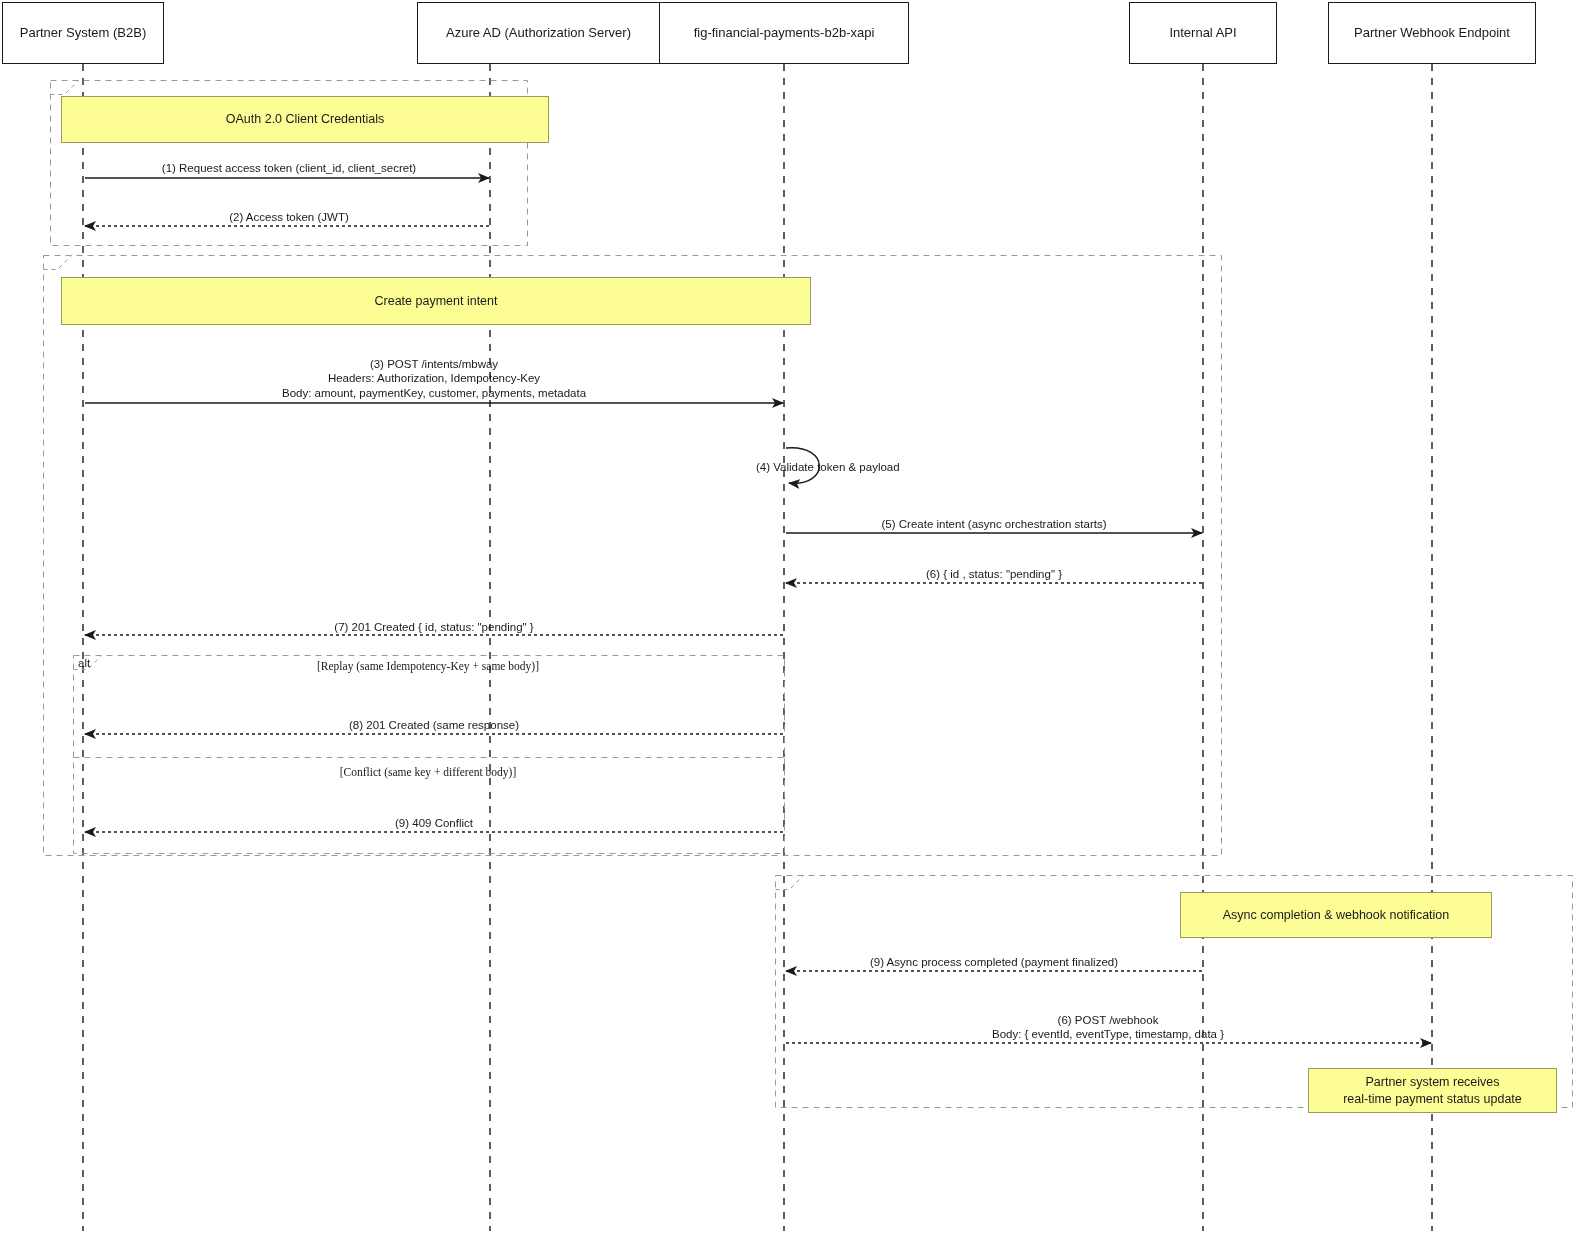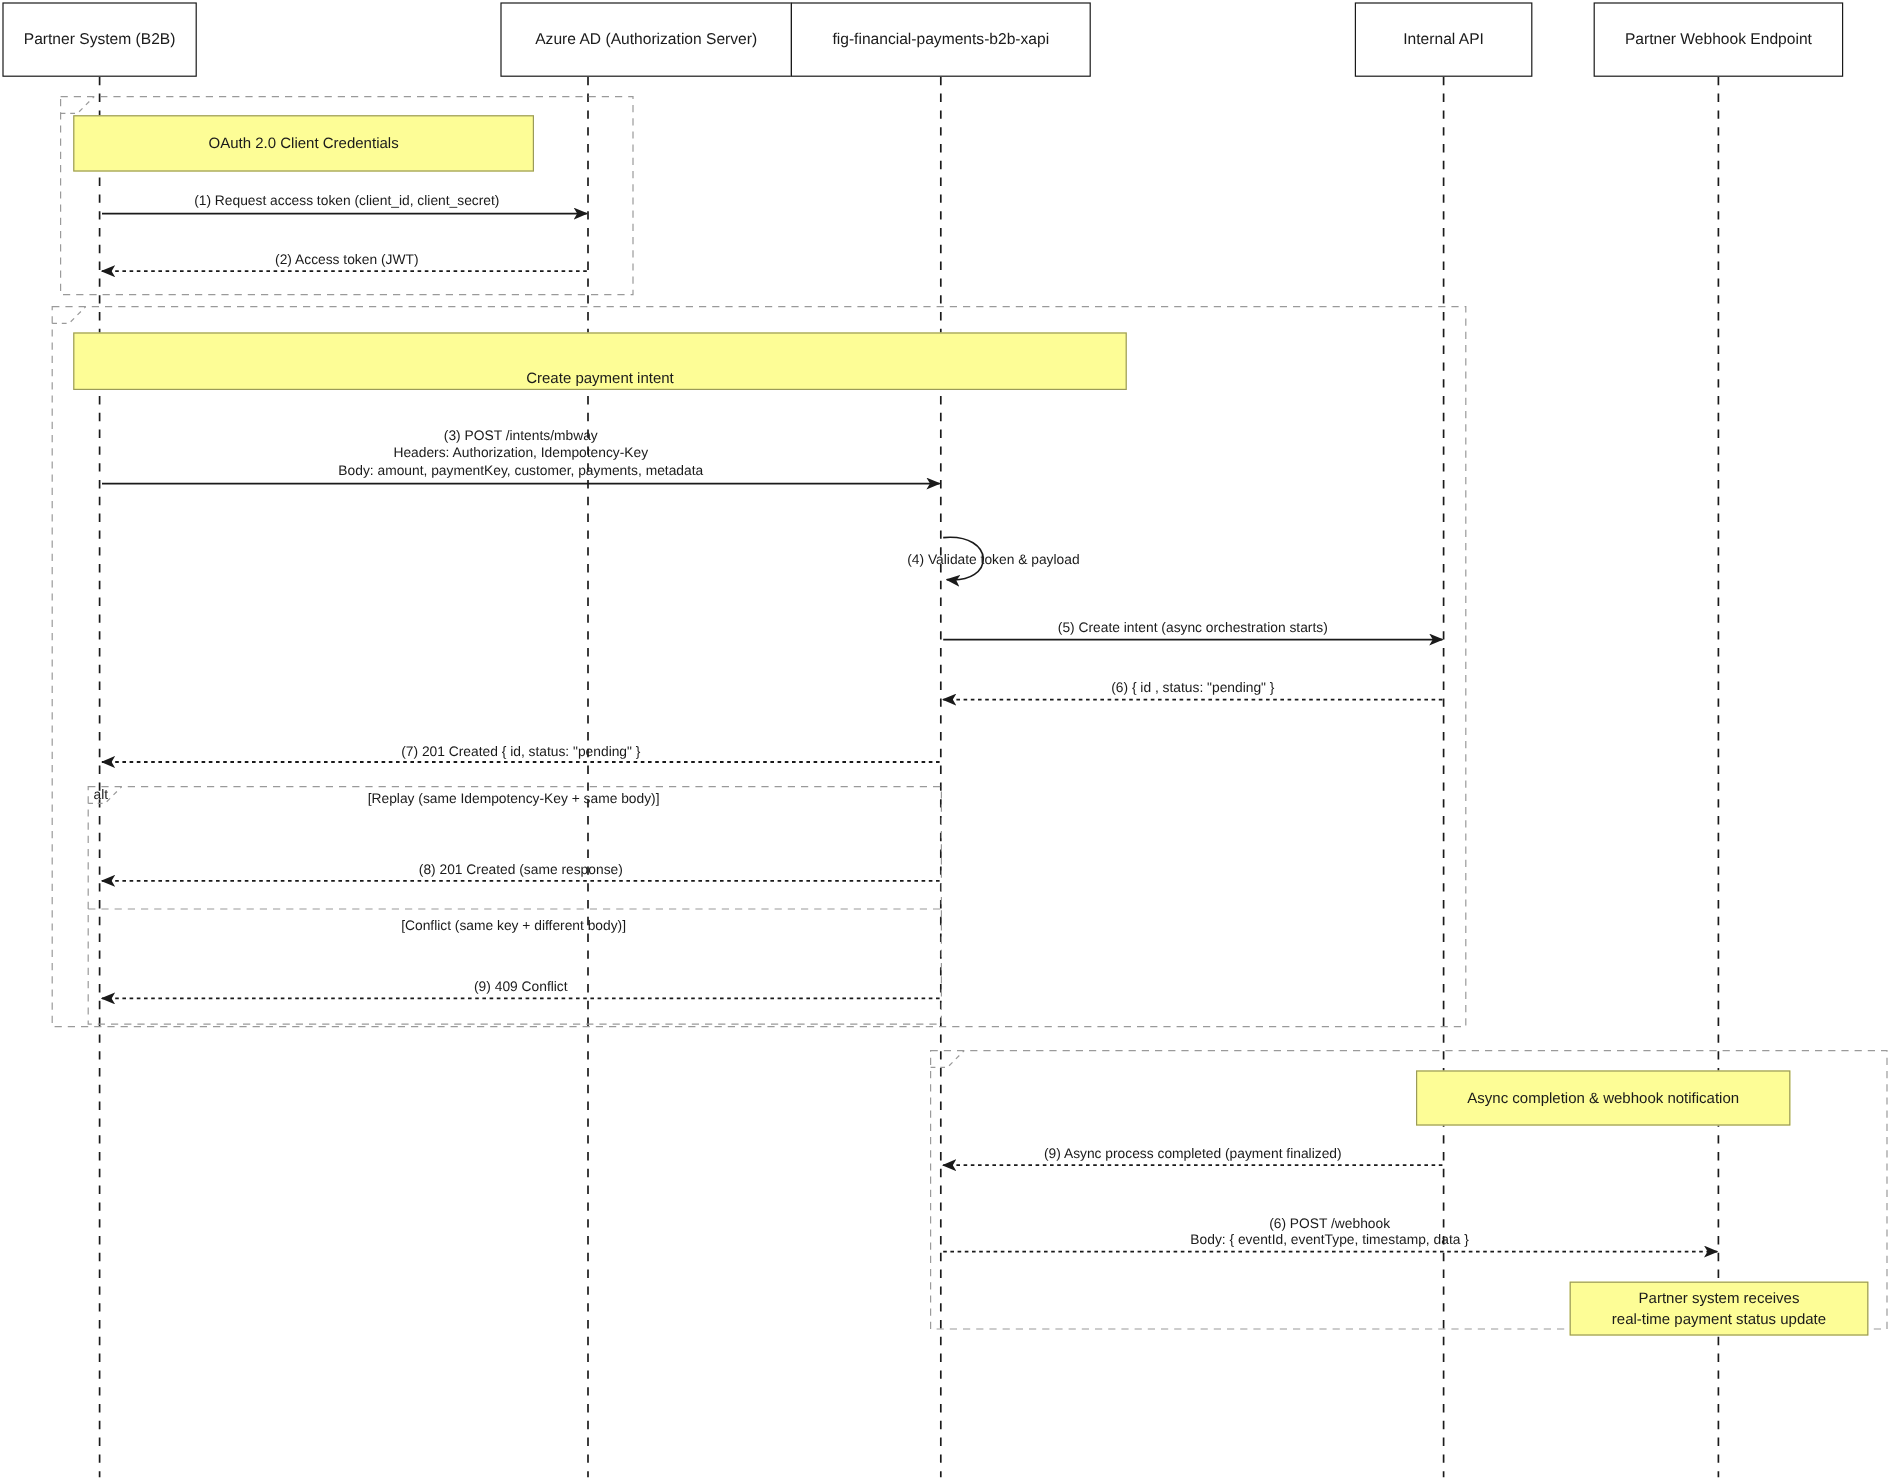--- a/index.html
+++ b/index.html
@@ -64,20 +64,21 @@
     position: absolute;
     font-size: 11.5px;
     z-index: 4;
   }
   .frag-guard {
     position: absolute;
     font-size: 11.5px;
     text-align: center;
     transform: translateX(-50%);
     z-index: 4;
+    font-family: Liberation Serif, serif;
   }
 </style>
 </head>
 <body>
 
 <div id="diagram-root">
   <svg id="diagram" viewBox="0 0 1577 1233" xmlns="http://www.w3.org/2000/svg">
     <defs>
       <marker id="arrow-solid" markerWidth="12" markerHeight="10" refX="11" refY="5" orient="auto" markerUnits="userSpaceOnUse">
         <path d="M0,0 L12,5 L0,10 L3,5 Z" fill="#1a1a1a"></path>
@@ -160,22 +161,22 @@
         <span>fig-financial-payments-b2b-xapi</span>
       </div>
       <div class="participant-box" style="left: 1129px; top: 2px; width: 148px; height: 62px;">
         <span>Internal API</span>
       </div>
       <div class="participant-box" style="left: 1328px; top: 2px; width: 208px; height: 62px;">
         <span>Partner Webhook Endpoint</span>
       </div>
     </div>
   <div id="notes-layer">
-      <div class="note-box" style="left: 61px; top: 96px; width: 384px; height: 47px; background: rgb(253, 253, 150); border-color: rgb(154, 154, 90);"><span>OAuth 2.0 Client Credentials</span></div>
-      <div class="note-box" style="left: 61px; top: 277px; width: 878px; height: 48px; background: rgb(253, 253, 150); border-color: rgb(154, 154, 90); align-items: flex-end;"><span>Create payment intent</span></div>
+      <div class="note-box" style="left: 61px; top: 96px; width: 488px; height: 47px; background: rgb(253, 253, 150); border-color: rgb(154, 154, 90);"><span>OAuth 2.0 Client Credentials</span></div>
+      <div class="note-box" style="left: 61px; top: 277px; width: 750px; height: 48px; background: rgb(253, 253, 150); border-color: rgb(154, 154, 90);"><span>Create payment intent</span></div>
       <div class="note-box" style="left: 1180px; top: 892px; width: 312px; height: 46px; background: rgb(253, 253, 150); border-color: rgb(154, 154, 90);"><span>Async completion &amp; webhook notification</span></div>
       <div class="note-box" style="left: 1308px; top: 1068px; width: 249px; height: 45px; background: rgb(253, 253, 150); border-color: rgb(154, 154, 90);"><span>Partner system receives
 real-time payment status update</span></div>
     </div>
   <div id="labels-layer">
       <div class="frag-op" style="left: 78px; top: 657px;">alt</div>
       <div class="frag-guard" style="left: 428px; top: 660px;">[Replay (same Idempotency-Key + same body)]</div>
       <div class="frag-guard" style="left: 428px; top: 766px;">[Conflict (same key + different body)]</div>
       <div class="msg-label" style="left: 289px; top: 161px;">(1) Request access token (client_id, client_secret)</div>
       <div class="msg-label" style="left: 289px; top: 210px;">(2) Access token (JWT)</div>

